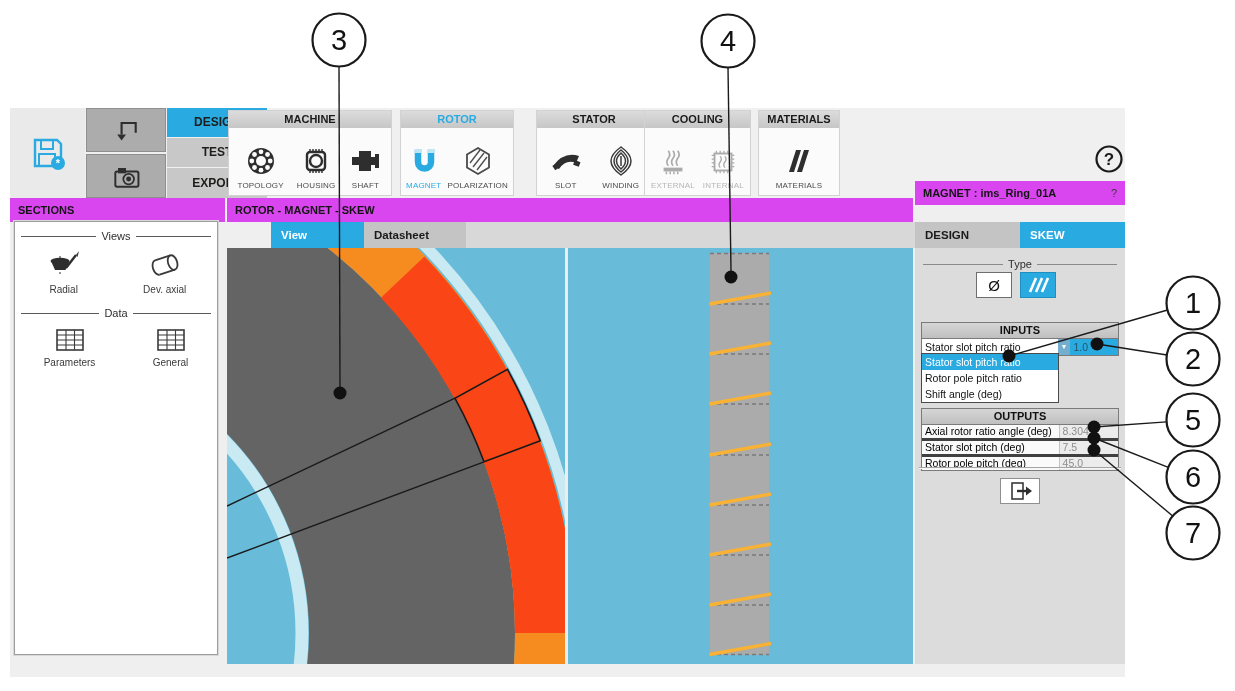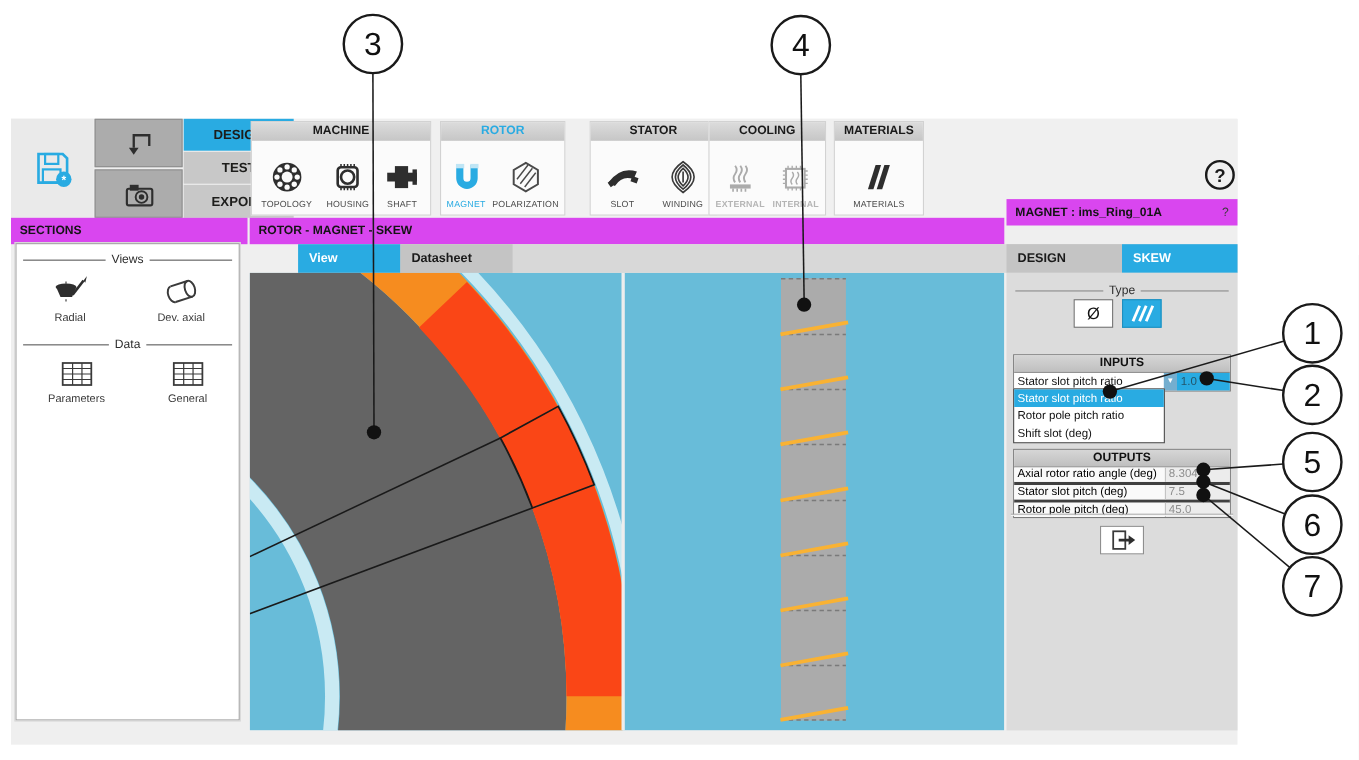--- a/index.html
+++ b/index.html
@@ -11,21 +11,21 @@
   .savecell{background:#EAEAEA;display:flex;align-items:center;justify-content:center;}
   .modetab{width:100px;height:29px;line-height:29px;text-align:center;font-weight:bold;font-size:12px;color:#1D1D1B;background:#C8C8C8;}
   .modetab.active{background:#29ABE2;}
   .grp{background:#FBFBFB;border:1px solid #D2D2D2;box-sizing:border-box;display:flex;flex-direction:column;}
   .grp-h{height:17px;line-height:17px;text-align:center;font-size:11px;font-weight:bold;color:#1A1A1A;background:linear-gradient(#DCDCDC,#C6C6C6);}
   .grp-h.active{color:#29ABE2;}
   .grp-body{flex:1;display:flex;justify-content:space-around;align-items:center;padding:2px 2px 4px 2px;}
   .grp-item{display:flex;flex-direction:column;align-items:center;justify-content:flex-end;height:100%;padding-bottom:2px;}
   .grp-item .lbl{font-size:8px;letter-spacing:.2px;color:#4A4A4A;margin-top:3px;white-space:nowrap;}
   .grp-item.active .lbl{color:#29ABE2;}
-  .grp-item.disabled .lbl{color:#B5B5B5;font-weight:bold;}
+  .grp-item.disabled .lbl{color:#B5B5B5;}
   
   .hbar{height:24px;line-height:24px;background:#d946ef;font-size:11px;font-weight:bold;color:#141414;padding-left:8px;box-sizing:border-box;}
   .tabstrip{height:26px;background:#D8D8D8;display:flex;}
   .tab{height:26px;line-height:26px;font-size:11.5px;font-weight:bold;color:#1A1A1A;background:#C4C4C4;text-align:left;padding-left:10px;box-sizing:border-box;}
   .tab.active{background:#29ABE2;color:#fff;}
   
   .whitepanel{background:#fff;border:1px solid #9E9E9E;outline:1px solid #D8D8D8;box-sizing:border-box;}
   .sepline{display:flex;align-items:center;color:#2E2E2E;font-size:11px;}
   .sepline:before,.sepline:after{content:"";flex:1;border-top:1px solid #5A5A5A;}
   .sepline:before{margin-right:5px;}
@@ -363,21 +363,21 @@
     <div class="iorow" style="height:16px;">
       <div class="cell" style="width:137px;background:#fff;line-height:14px;">Stator slot pitch ratio</div>
       <div style="width:13px;background:#74AECF;color:#fff;font-size:7px;text-align:center;line-height:16px;">▼</div>
       <div class="cell" style="width:48px;background:#29ABE2;color:#23566B;line-height:14px;">1.0</div>
     </div>
   </div>
 
   <div class="abs ddl" style="left:6px;top:105px;width:138px;">
     <div class="ddl-item hl">Stator slot pitch ratio</div>
     <div class="ddl-item">Rotor pole pitch ratio</div>
-    <div class="ddl-item">Shift slot (deg)</div>
+    <div class="ddl-item">Shift angle (deg)</div>
   </div>
 
   <div class="abs iobox" style="left:6px;top:160px;width:198px;">
     <div class="iohead">OUTPUTS</div>
     <div class="outrow" style="border-top:none;">
       <div class="cell" style="width:138px;background:#FAFAFA;font-size:10.5px;line-height:11px;">Axial rotor ratio angle (deg)</div>
       <div class="cell" style="width:60px;background:#ECECEC;color:#8E8E8E;font-size:10.5px;line-height:11px;border-left:1px solid #C4C4C4;">8.304</div>
     </div>
     <div class="outrow">
       <div class="cell" style="width:138px;background:#FAFAFA;font-size:10.5px;line-height:11px;">Stator slot pitch (deg)</div>

